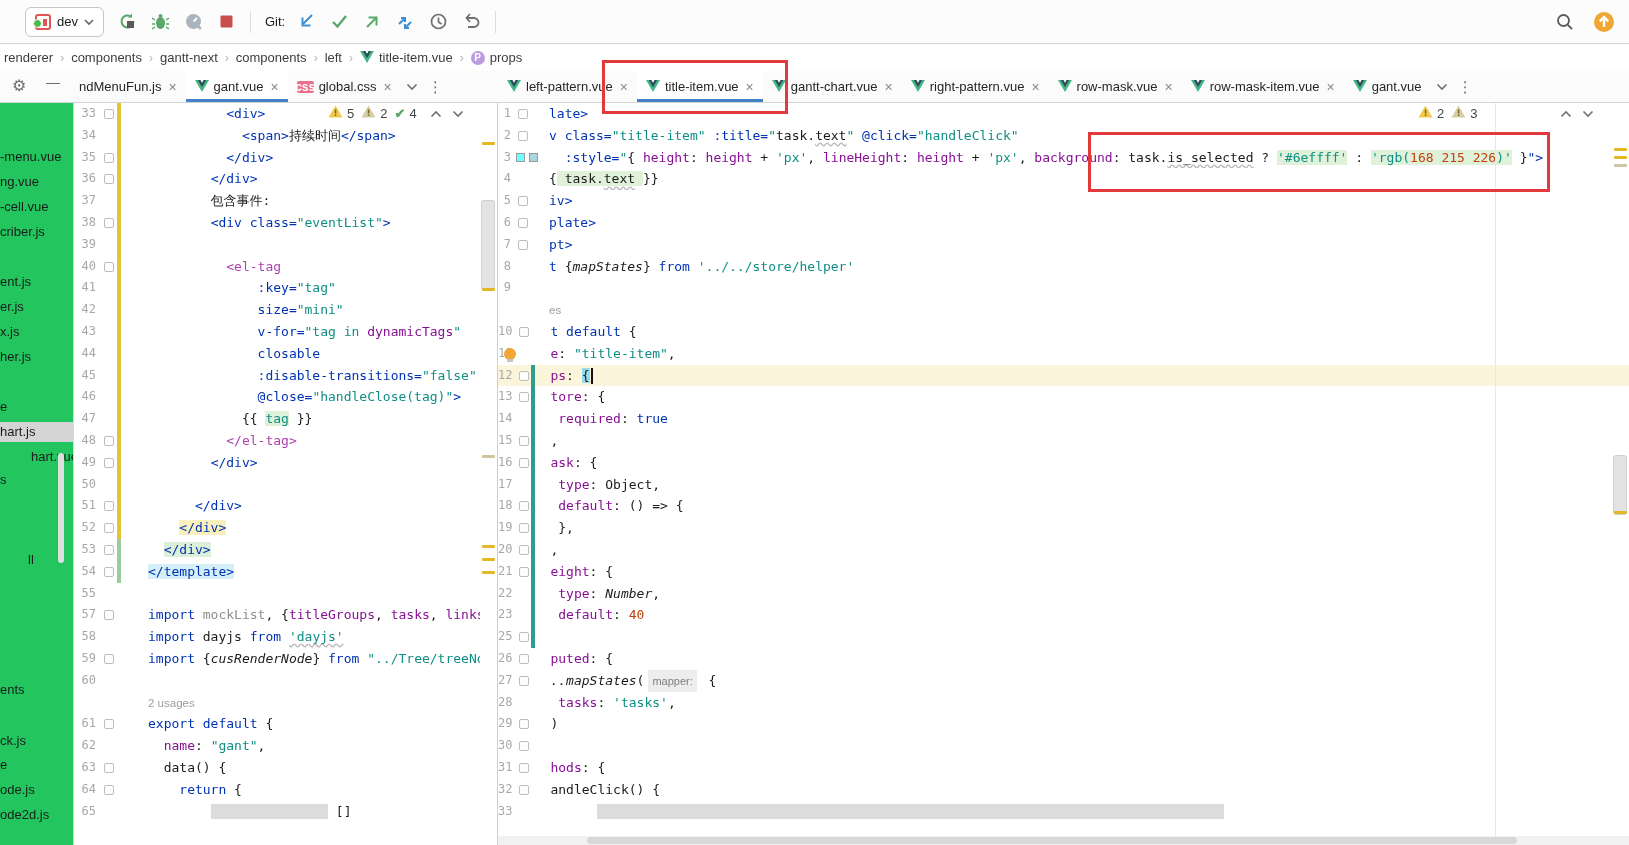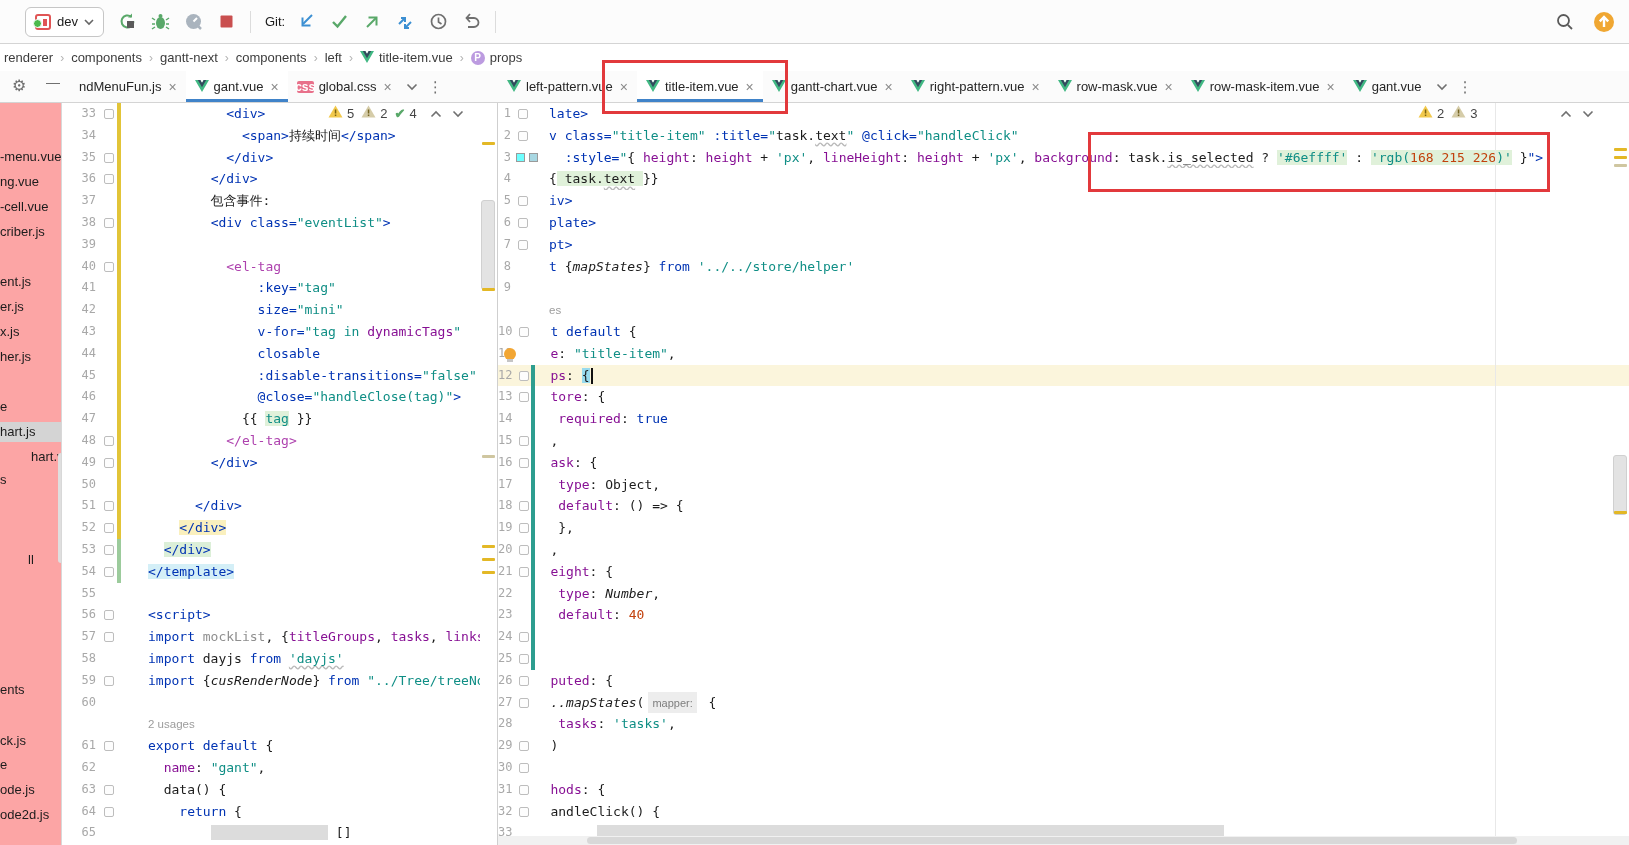--- a/index.html
+++ b/index.html
@@ -33,21 +33,21 @@
   #leftTabs{left:70px;}
   #rightTabs{left:498px;}
   .tab{display:flex;align-items:center;gap:5px;padding:0 9px;font-size:13px;color:#262626;position:relative;cursor:pointer;white-space:nowrap;}
   .tab.active{background:#fff;}
   .tab.active::after{content:"";position:absolute;left:0;right:0;bottom:0;height:3px;background:#4083c9;}
   .tabx{color:#8a8a8a;font-size:14px;margin-left:2px;cursor:pointer;}
   .cssic{width:17px;height:12px;background:#e8708a;border-radius:2px;color:#fff;font-size:12px;font-weight:bold;
          display:flex;align-items:center;justify-content:center;}
   .tgico{display:flex;align-items:center;padding:0 5px;color:#707070;cursor:pointer;}
   
-  .sidebar{position:absolute;left:0;top:103px;width:62px;height:742px;background:#fca5a5;border-right:1px solid #d8d8d8;box-sizing:border-box;overflow:hidden;}
+  .sidebar{position:absolute;left:0;top:103px;width:74px;height:742px;background:#22c55e;border-right:1px solid #d8d8d8;box-sizing:border-box;overflow:hidden;}
   .sbitem{position:absolute;left:0;width:74px;height:20px;line-height:20px;font-size:13px;color:#1c1c1c;
           white-space:nowrap;overflow:hidden;cursor:pointer;}
   .sbitem.sel{background:#d4d4d4;}
   .sbthumb{position:absolute;left:58px;width:6px;background:#dfdfdf;border-radius:3px;}
   
   .editor{position:absolute;top:103px;height:742px;background:#fff;overflow:hidden;}
   #edL{left:75px;width:405px;}
   #edR{left:498px;width:1131px;}
   .row{display:flex;height:21.8px;line-height:21.8px;white-space:pre;position:relative;
        font-family:"DejaVu Sans Mono",monospace;font-size:13px;color:#1b1b1b;}
@@ -330,21 +330,20 @@
       <div class="row"><span class="num">46</span><span class="foldc"></span><span class="barc bar-y"></span><span class="codec"><span class="d">              </span><span class="t">@close=</span><span class="s">"handleClose(tag)"</span><span class="t">&gt;</span></span></div>
       <div class="row"><span class="num">47</span><span class="foldc"></span><span class="barc bar-y"></span><span class="codec"><span class="d">            {{ </span><span class="s hg">tag</span><span class="d"> }}</span></span></div>
       <div class="row"><span class="num">48</span><span class="foldc"><span class="fico"></span></span><span class="barc bar-y"></span><span class="codec"><span class="d">          </span><span class="c">&lt;/el-tag&gt;</span></span></div>
       <div class="row"><span class="num">49</span><span class="foldc"><span class="fico"></span></span><span class="barc bar-y"></span><span class="codec"><span class="d">        </span><span class="t">&lt;/div&gt;</span></span></div>
       <div class="row"><span class="num">50</span><span class="foldc"></span><span class="barc bar-y"></span><span class="codec"></span></div>
       <div class="row"><span class="num">51</span><span class="foldc"><span class="fico"></span></span><span class="barc bar-y"></span><span class="codec"><span class="d">      </span><span class="t">&lt;/div&gt;</span></span></div>
       <div class="row"><span class="num">52</span><span class="foldc"><span class="fico"></span></span><span class="barc bar-y"></span><span class="codec"><span class="d">    </span><span class="t hy">&lt;/div&gt;</span></span></div>
       <div class="row"><span class="num">53</span><span class="foldc"><span class="fico"></span></span><span class="barc bar-g"></span><span class="codec"><span class="d">  </span><span class="t hgr">&lt;/div&gt;</span></span></div>
       <div class="row"><span class="num">54</span><span class="foldc"><span class="fico"></span></span><span class="barc bar-g"></span><span class="codec"><span class="t hc">&lt;/template&gt;</span></span></div>
       <div class="row"><span class="num">55</span><span class="foldc"></span><span class="barc"></span><span class="codec"></span></div>
-      <div class="row"><span class="num">56</span><span class="foldc"><span class="fico"></span></span><span class="barc"></span><span class="codec"><span class="t">&lt;script&gt;</span></span></div>
       <div class="row"><span class="num">57</span><span class="foldc"><span class="fico"></span></span><span class="barc"></span><span class="codec"><span class="t">import </span><span class="g">mockList</span><span class="d">, {</span><span class="p">titleGroups</span><span class="d">, </span><span class="p">tasks</span><span class="d">, </span><span class="p">links</span></span></div>
       <div class="row"><span class="num">58</span><span class="foldc"></span><span class="barc"></span><span class="codec"><span class="t">import </span><span class="d">dayjs </span><span class="t">from </span><span class="s w">'dayjs'</span></span></div>
       <div class="row"><span class="num">59</span><span class="foldc"><span class="fico"></span></span><span class="barc"></span><span class="codec"><span class="t">import </span><span class="d">{</span><span class="d i">cusRenderNode</span><span class="d">} </span><span class="t">from </span><span class="s">"../Tree/treeNod</span></span></div>
       <div class="row"><span class="num">60</span><span class="foldc"></span><span class="barc"></span><span class="codec"></span></div>
       <div class="row"><span class="num"></span><span class="foldc"></span><span class="barc"></span><span class="codec"><span class="inlay">2 usages</span></span></div>
       <div class="row"><span class="num">61</span><span class="foldc"><span class="fico"></span></span><span class="barc"></span><span class="codec"><span class="t">export default </span><span class="d">{</span></span></div>
       <div class="row"><span class="num">62</span><span class="foldc"></span><span class="barc"></span><span class="codec"><span class="d">  </span><span class="p">name</span><span class="d">: </span><span class="s">"gant"</span><span class="d">,</span></span></div>
       <div class="row"><span class="num">63</span><span class="foldc"><span class="fico"></span></span><span class="barc"></span><span class="codec"><span class="d">  data() {</span></span></div>
       <div class="row"><span class="num">64</span><span class="foldc"><span class="fico"></span></span><span class="barc"></span><span class="codec"><span class="d">    </span><span class="t">return</span><span class="d"> {</span></span></div>
       <div class="row"><span class="num">65</span><span class="foldc"></span><span class="barc"></span><span class="codec"><span class="d">        </span><span class="ghost">               </span><span class="d"> []</span></span></div>
@@ -367,21 +366,20 @@
       <div class="row"><span class="num">14</span><span class="foldc"></span><span class="barc bar-t"></span><span class="codec"><span class="d"> </span><span class="p">required</span><span class="d">: </span><span class="t">true</span></span></div>
       <div class="row"><span class="num">15</span><span class="foldc"><span class="fico"></span></span><span class="barc bar-t"></span><span class="codec"><span class="d">,</span></span></div>
       <div class="row"><span class="num">16</span><span class="foldc"><span class="fico"></span></span><span class="barc bar-t"></span><span class="codec"><span class="p">ask</span><span class="d">: {</span></span></div>
       <div class="row"><span class="num">17</span><span class="foldc"></span><span class="barc bar-t"></span><span class="codec"><span class="d"> </span><span class="p">type</span><span class="d">: Object,</span></span></div>
       <div class="row"><span class="num">18</span><span class="foldc"><span class="fico"></span></span><span class="barc bar-t"></span><span class="codec"><span class="d"> </span><span class="p">default</span><span class="d">: () =&gt; {</span></span></div>
       <div class="row"><span class="num">19</span><span class="foldc"><span class="fico"></span></span><span class="barc bar-t"></span><span class="codec"><span class="d"> },</span></span></div>
       <div class="row"><span class="num">20</span><span class="foldc"><span class="fico"></span></span><span class="barc bar-t"></span><span class="codec"><span class="d">,</span></span></div>
       <div class="row"><span class="num">21</span><span class="foldc"><span class="fico"></span></span><span class="barc bar-t"></span><span class="codec"><span class="p">eight</span><span class="d">: {</span></span></div>
       <div class="row"><span class="num">22</span><span class="foldc"></span><span class="barc bar-t"></span><span class="codec"><span class="d"> </span><span class="p">type</span><span class="d">: </span><span class="d i">Number</span><span class="d">,</span></span></div>
       <div class="row"><span class="num">23</span><span class="foldc"></span><span class="barc bar-t"></span><span class="codec"><span class="d"> </span><span class="p">default</span><span class="d">: </span><span class="n">40</span></span></div>
-      <div class="row"><span class="num">24</span><span class="foldc"><span class="fico"></span></span><span class="barc bar-t"></span><span class="codec"></span></div>
       <div class="row"><span class="num">25</span><span class="foldc"><span class="fico"></span></span><span class="barc bar-t"></span><span class="codec"></span></div>
       <div class="row"><span class="num">26</span><span class="foldc"><span class="fico"></span></span><span class="barc"></span><span class="codec"><span class="p">puted</span><span class="d">: {</span></span></div>
       <div class="row"><span class="num">27</span><span class="foldc"><span class="fico"></span></span><span class="barc"></span><span class="codec"><span class="d i">..mapStates</span><span class="d">(</span><span class="hint">mapper:</span><span class="d"> {</span></span></div>
       <div class="row"><span class="num">28</span><span class="foldc"></span><span class="barc"></span><span class="codec"><span class="d"> </span><span class="p">tasks</span><span class="d">: </span><span class="s">'tasks'</span><span class="d">,</span></span></div>
       <div class="row"><span class="num">29</span><span class="foldc"><span class="fico"></span></span><span class="barc"></span><span class="codec"><span class="d">)</span></span></div>
       <div class="row"><span class="num">30</span><span class="foldc"><span class="fico"></span></span><span class="barc"></span><span class="codec"></span></div>
       <div class="row"><span class="num">31</span><span class="foldc"><span class="fico"></span></span><span class="barc"></span><span class="codec"><span class="p">hods</span><span class="d">: {</span></span></div>
       <div class="row"><span class="num">32</span><span class="foldc"><span class="fico"></span></span><span class="barc"></span><span class="codec"><span class="d">andleClick() {</span></span></div>
       <div class="row"><span class="num">33</span><span class="foldc"></span><span class="barc"></span><span class="codec"><span class="d">      </span><span class="ghost">                                                                                </span></span></div>
     </div>

